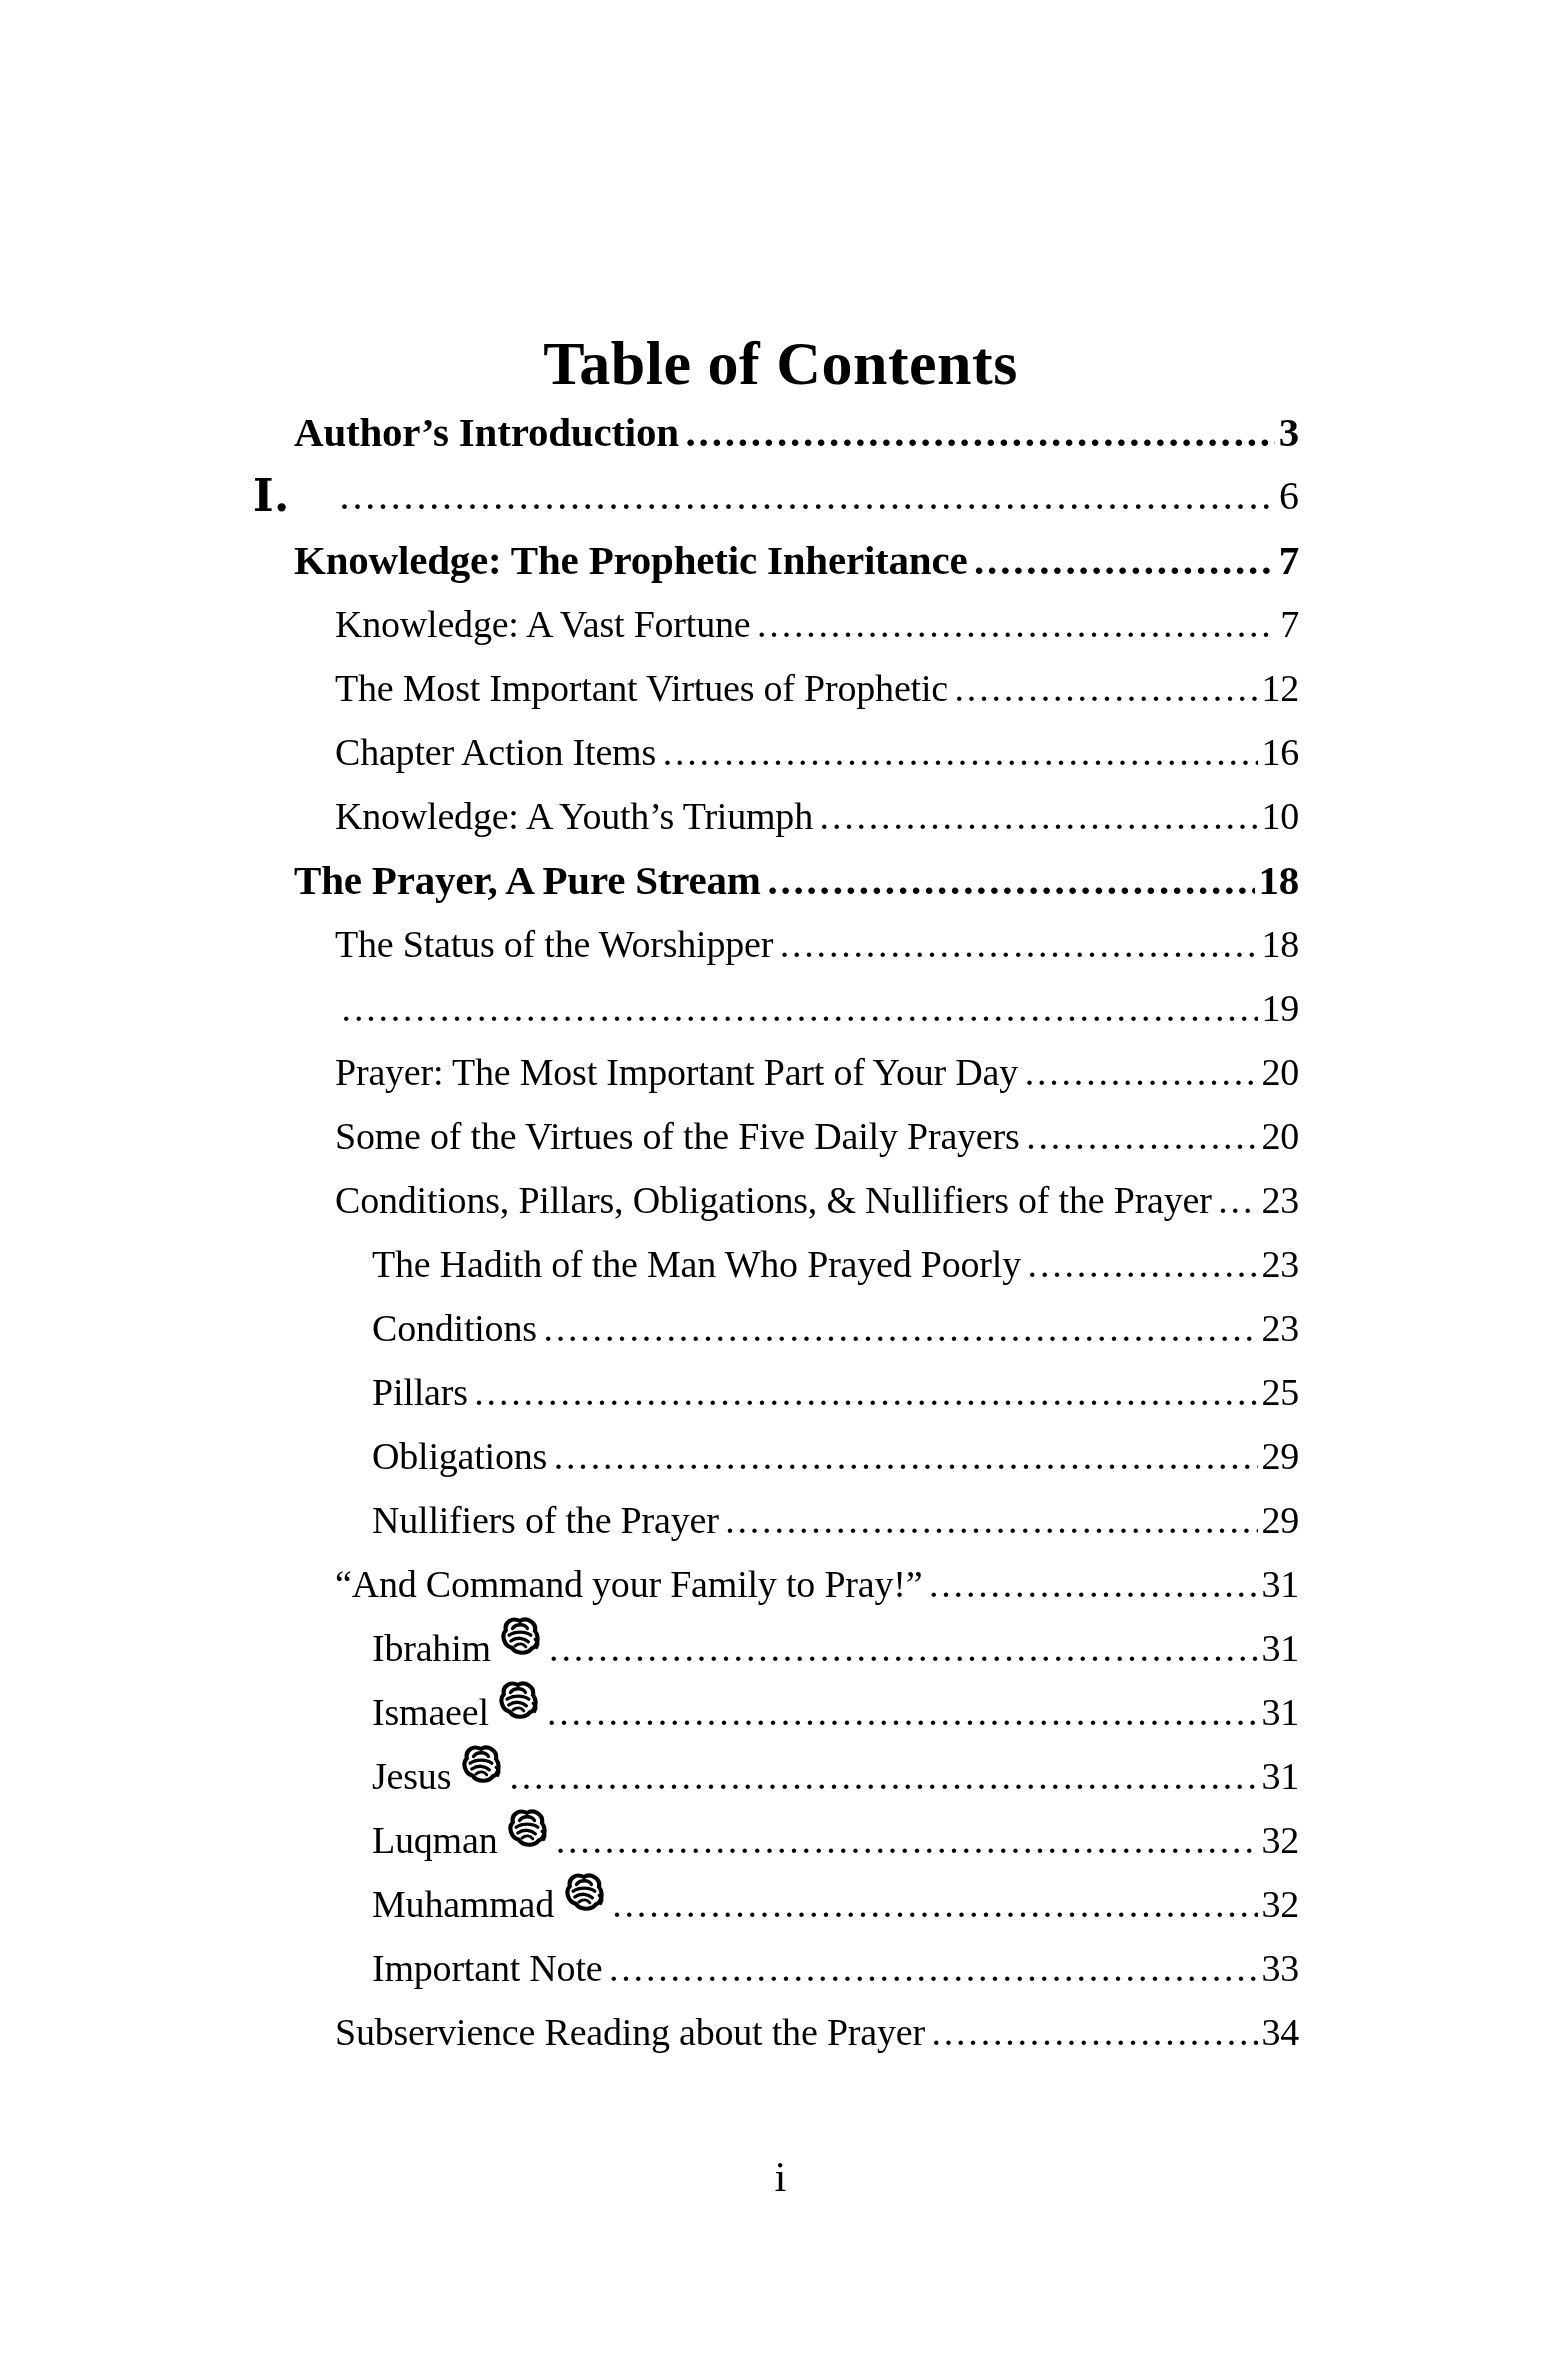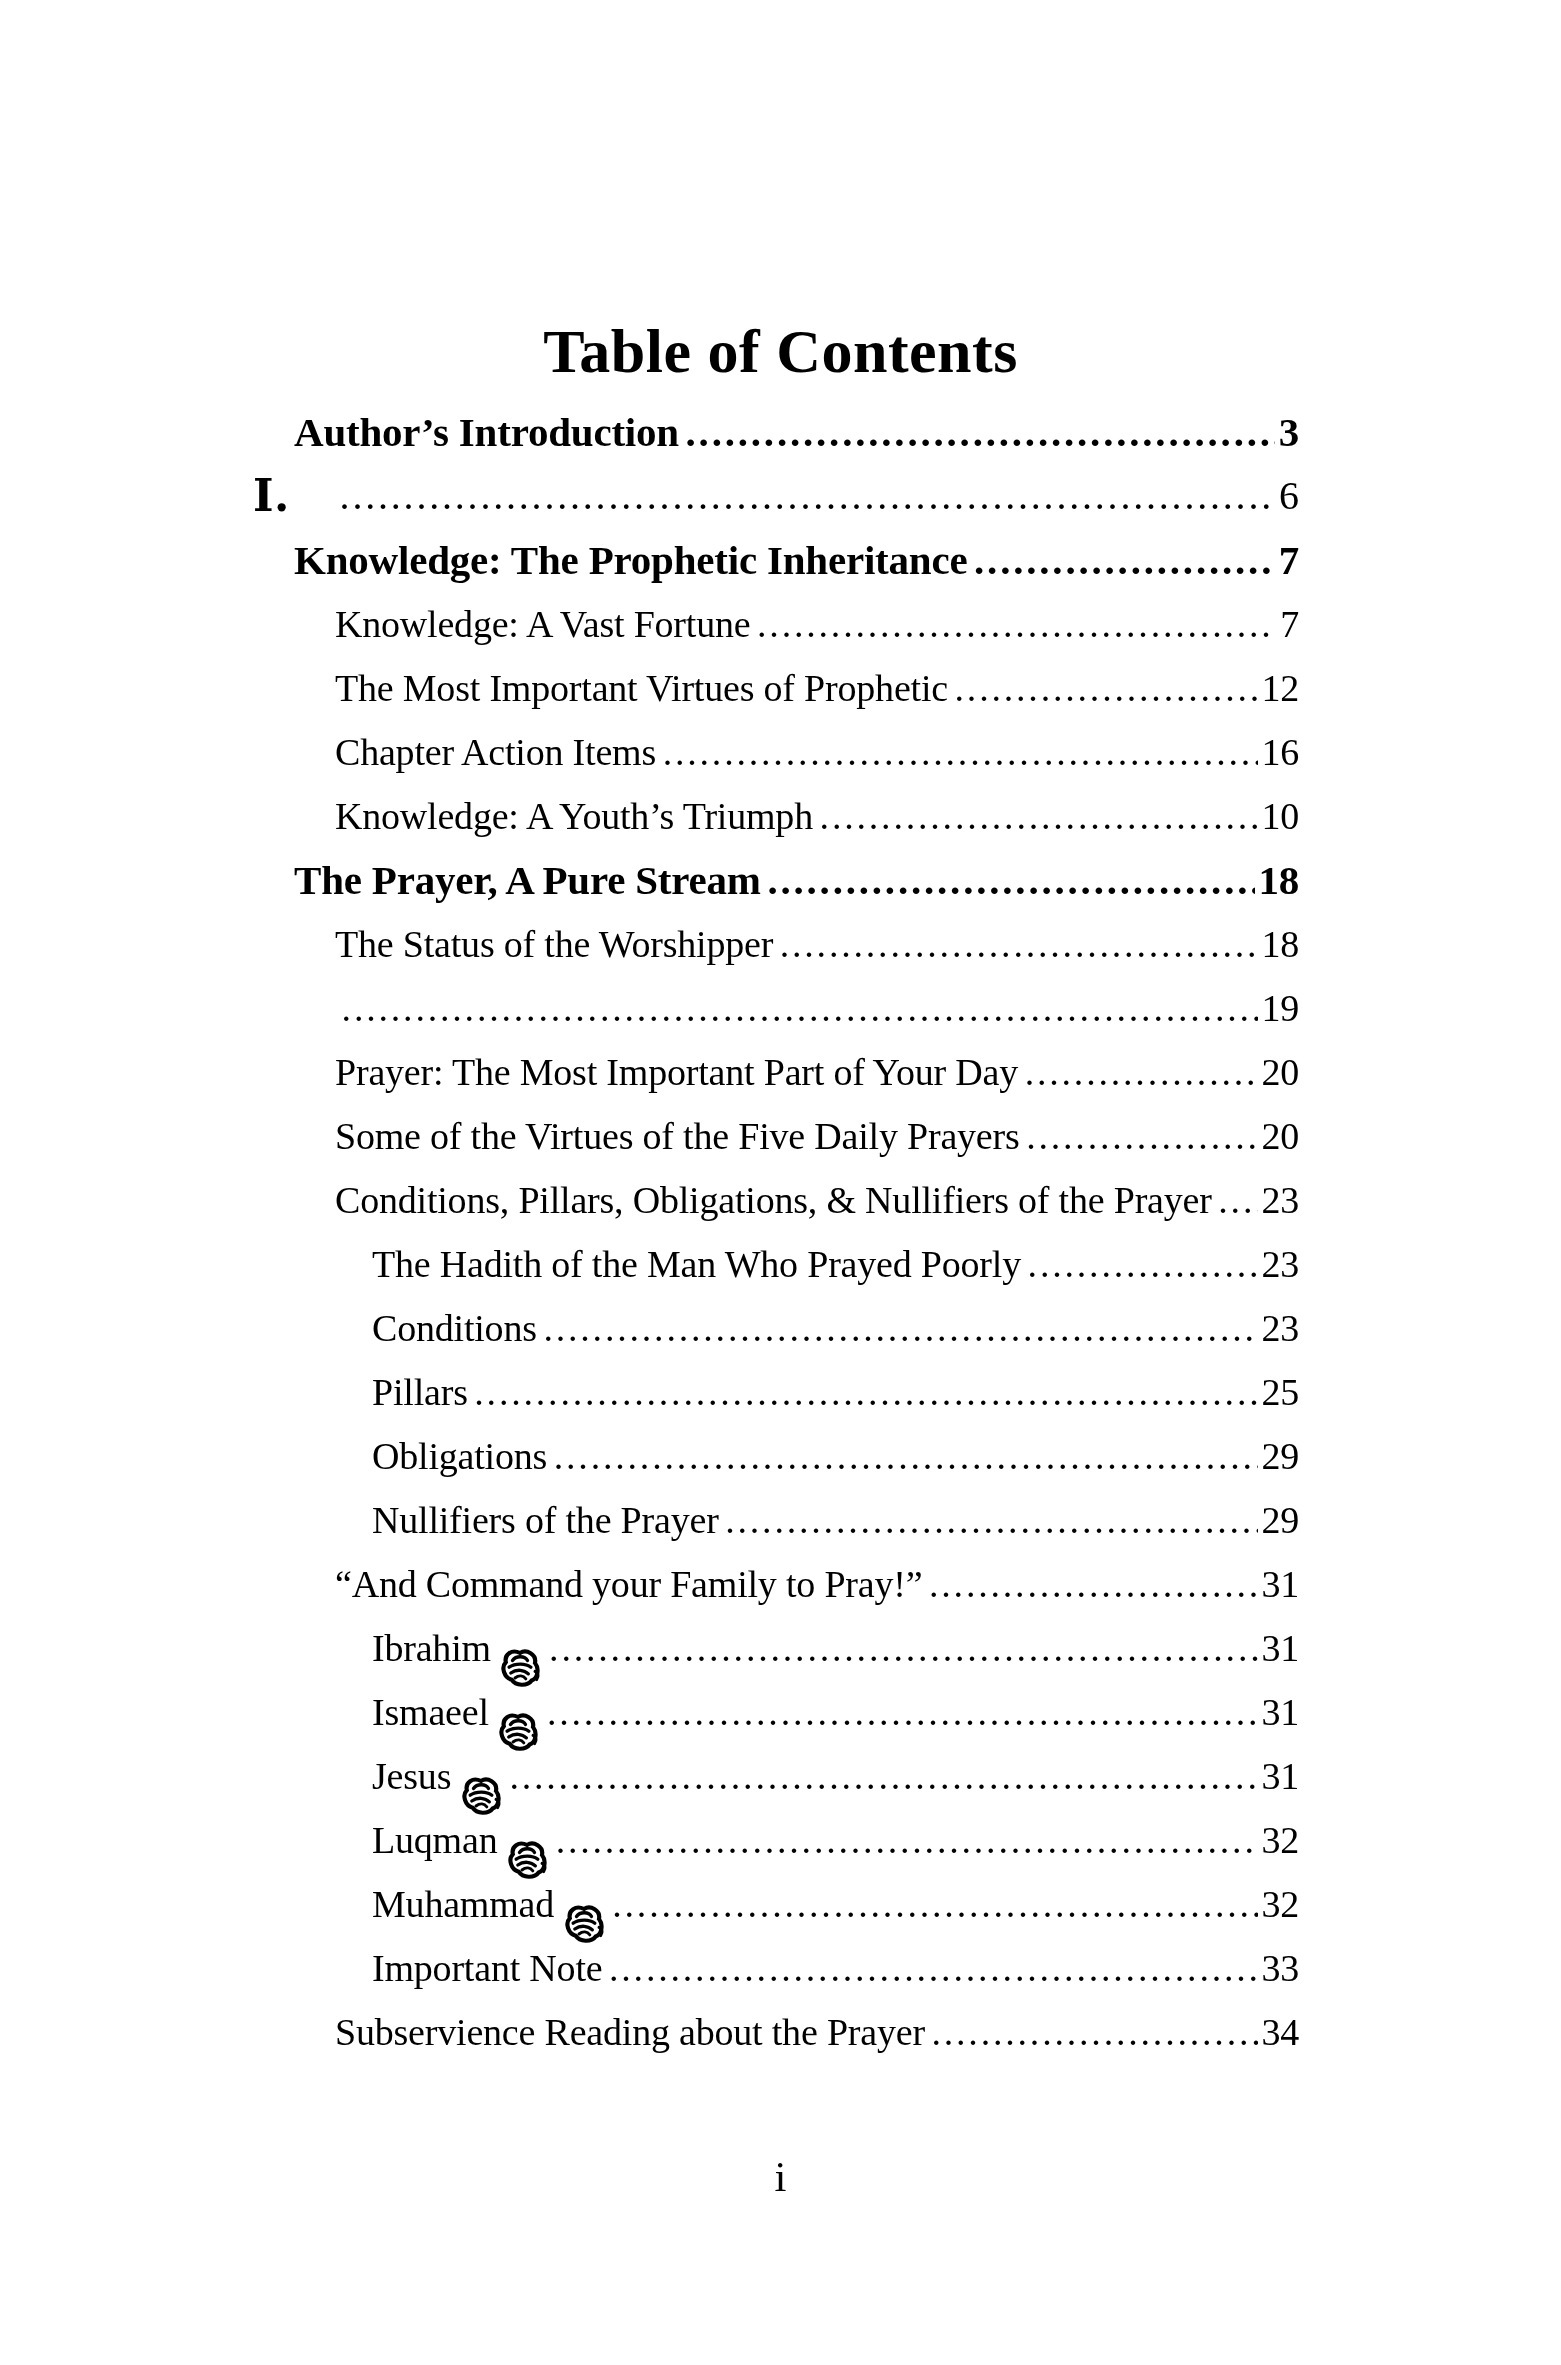--- a/index.html
+++ b/index.html
@@ -6,36 +6,36 @@
   .page {
     position: relative;
     width: 1561px;
     height: 2413px;
     background: #ffffff;
     color: #000000;
     font-family: "Liberation Serif", serif;
     overflow: hidden;
   }
   .title {
-    margin: 0;
+    margin: 12px;
     padding-top: 316px;
     text-align: center;
     font-size: 62px;
     font-weight: 700;
     letter-spacing: 0.5px;
   }
   .toc {
     position: absolute;
     left: 253px;
     top: 400px;
     width: 1046px;
   }
   .row {
     display: flex;
-    align-items: flex-end;
+    align-items: flex-start;
     height: 64px;
     line-height: 64px;
     font-size: 38px;
     letter-spacing: -0.2px;
   }
   .lbl { white-space: nowrap; flex: 0 0 auto; }
   .chnum { flex: 0 0 auto; width: 80px; }
   .dots {
     flex: 1 1 auto;
     min-width: 0;

